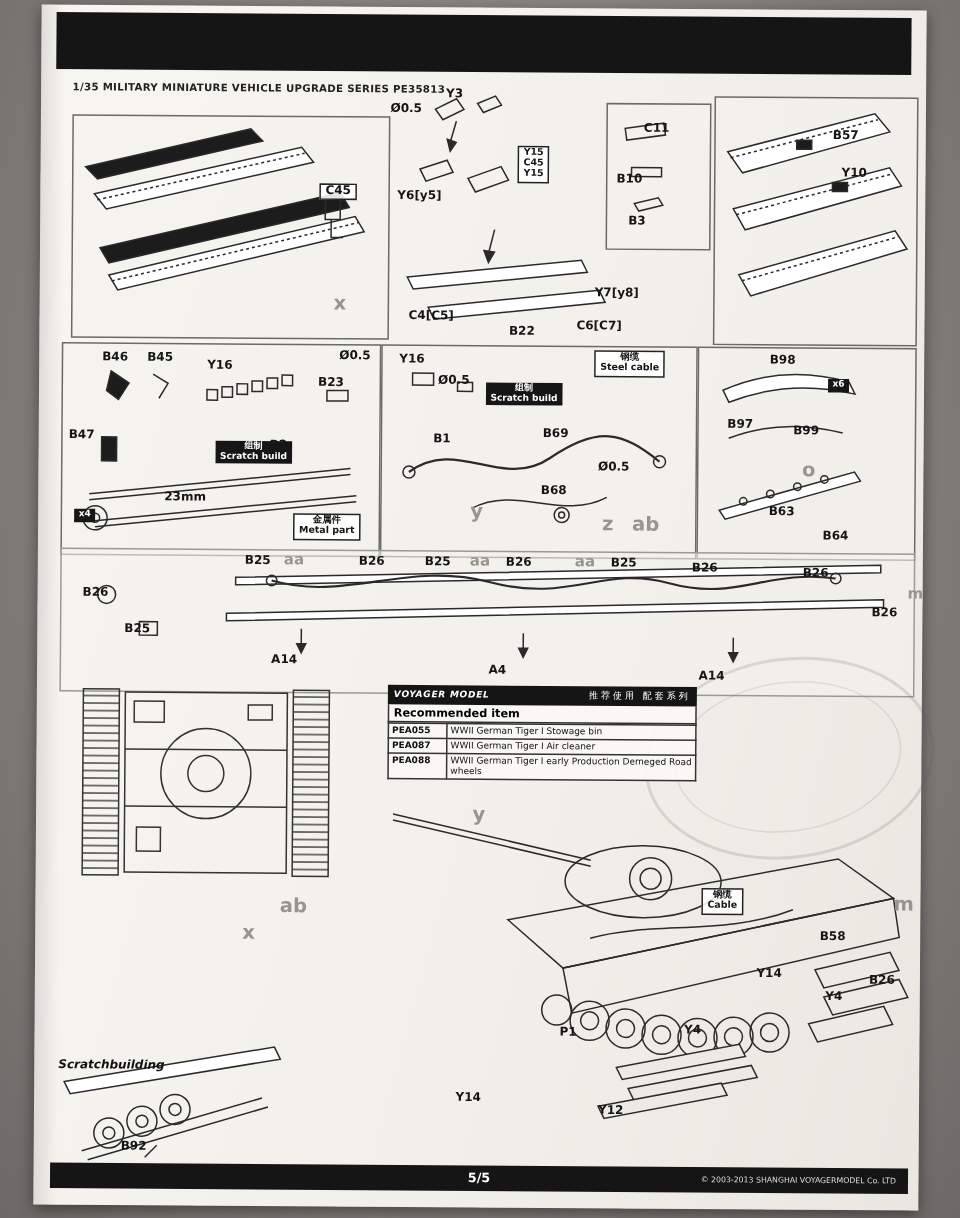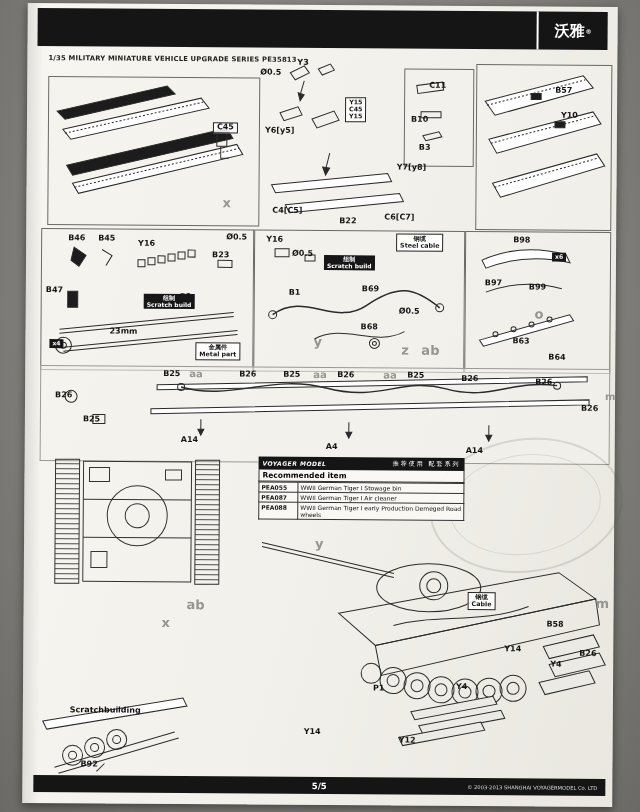--- a/index.html
+++ b/index.html
@@ -33,21 +33,21 @@
   .art svg,.panel svg{display:block;width:100%;height:100%;}
 
   
   .overlay{position:absolute;left:0;top:0;width:100%;height:100%;z-index:5;pointer-events:none;}
   .lbl{position:absolute;font-size:8px;font-weight:bold;color:#151515;line-height:1.1;white-space:nowrap;}
   .lbl.boxed3{border:1px solid #222;padding:1px 3px;text-align:center;font-size:6.3px;background:rgba(255,255,255,.88);}
   .lbl.boxedl{border:1px solid #222;padding:0 3px;background:rgba(255,255,255,.88);}
   .lbl.badge{background:#161616;color:#fff;padding:1px 3px;font-size:6px;text-align:center;}
   .lbl.letter{font-size:13px;color:#97958f;}
   .lbl.letter-sm{font-size:10px;color:#97958f;}
-  .lbl.script{font-size:8px;color:#111;margin-left:31px;}
+  .lbl.script{font-style:italic;font-size:8px;color:#111;}
 
   
   .rec-table{position:absolute;left:234px;top:452px;width:206px;z-index:4;background:rgba(250,249,245,.92);}
   .rec-bar{height:13px;background:#151515;color:#fff;display:flex;align-items:center;padding:0 4px;}
   .rec-logo{font-style:italic;font-weight:bold;font-size:6px;letter-spacing:.5px;}
   .rec-cn{margin-left:auto;font-size:6px;letter-spacing:2px;}
   .rec-title{font-size:7.5px;font-weight:bold;border:1px solid #333;border-top:none;padding:1px 3px;}
   .rec-rows{border-collapse:collapse;width:100%;}
   .rec-rows td{border:1px solid #333;font-size:6px;padding:1px 2px;vertical-align:top;color:#111;}
   .rec-rows td.code{width:34px;font-weight:bold;white-space:nowrap;}
@@ -65,24 +65,20 @@
   .botbar .cr{margin-left:auto;font-size:5.2px;padding-right:8px;color:#ddd;z-index:1;}
 </style>
 </head>
 <body>
 
 <div class="page">
   <div class="paper">
     <div class="fold"></div>
 
     <div class="topbar">
-      <div class="brand">
-          <span>沃雅</span>
-          <sup>®</sup>
-        </div>
     </div>
 
     <div class="series">1/35 MILITARY MINIATURE VEHICLE  UPGRADE SERIES PE35813</div>
 
     <div class="panel" style="left:21px;top:73px;width:210px;height:147px;">
       <svg viewBox="0 0 210 147">
         <g stroke="#2a2a2a" stroke-width="1" fill="none">
           <polygon points="8,34 118,8 126,16 16,42" fill="#1c1c1c"></polygon>
           <polygon points="14,52 152,20 160,30 22,62" fill="#fff"></polygon>
           <line x1="16" y1="56" x2="154" y2="24" stroke-dasharray="2,2"></line>
@@ -324,21 +320,21 @@
           <div>Y3</div>
         </div>
         <div class="lbl boxed3" style="left: 318px; top: 92px;">
           <div>Y15</div>
           <div>C45</div>
           <div>Y15</div>
         </div>
         <div class="lbl " style="left: 238px; top: 122px;">
           <div>Y6[y5]</div>
         </div>
-        <div class="lbl " style="left: 370px; top: 158px;">
+        <div class="lbl " style="left: 370px; top: 186px;">
           <div>Y7[y8]</div>
         </div>
         <div class="lbl " style="left: 246px; top: 202px;">
           <div>C4[C5]</div>
         </div>
         <div class="lbl " style="left: 358px; top: 208px;">
           <div>C6[C7]</div>
         </div>
         <div class="lbl boxedl" style="left: 186px; top: 118px;">
           <div>C45</div>

